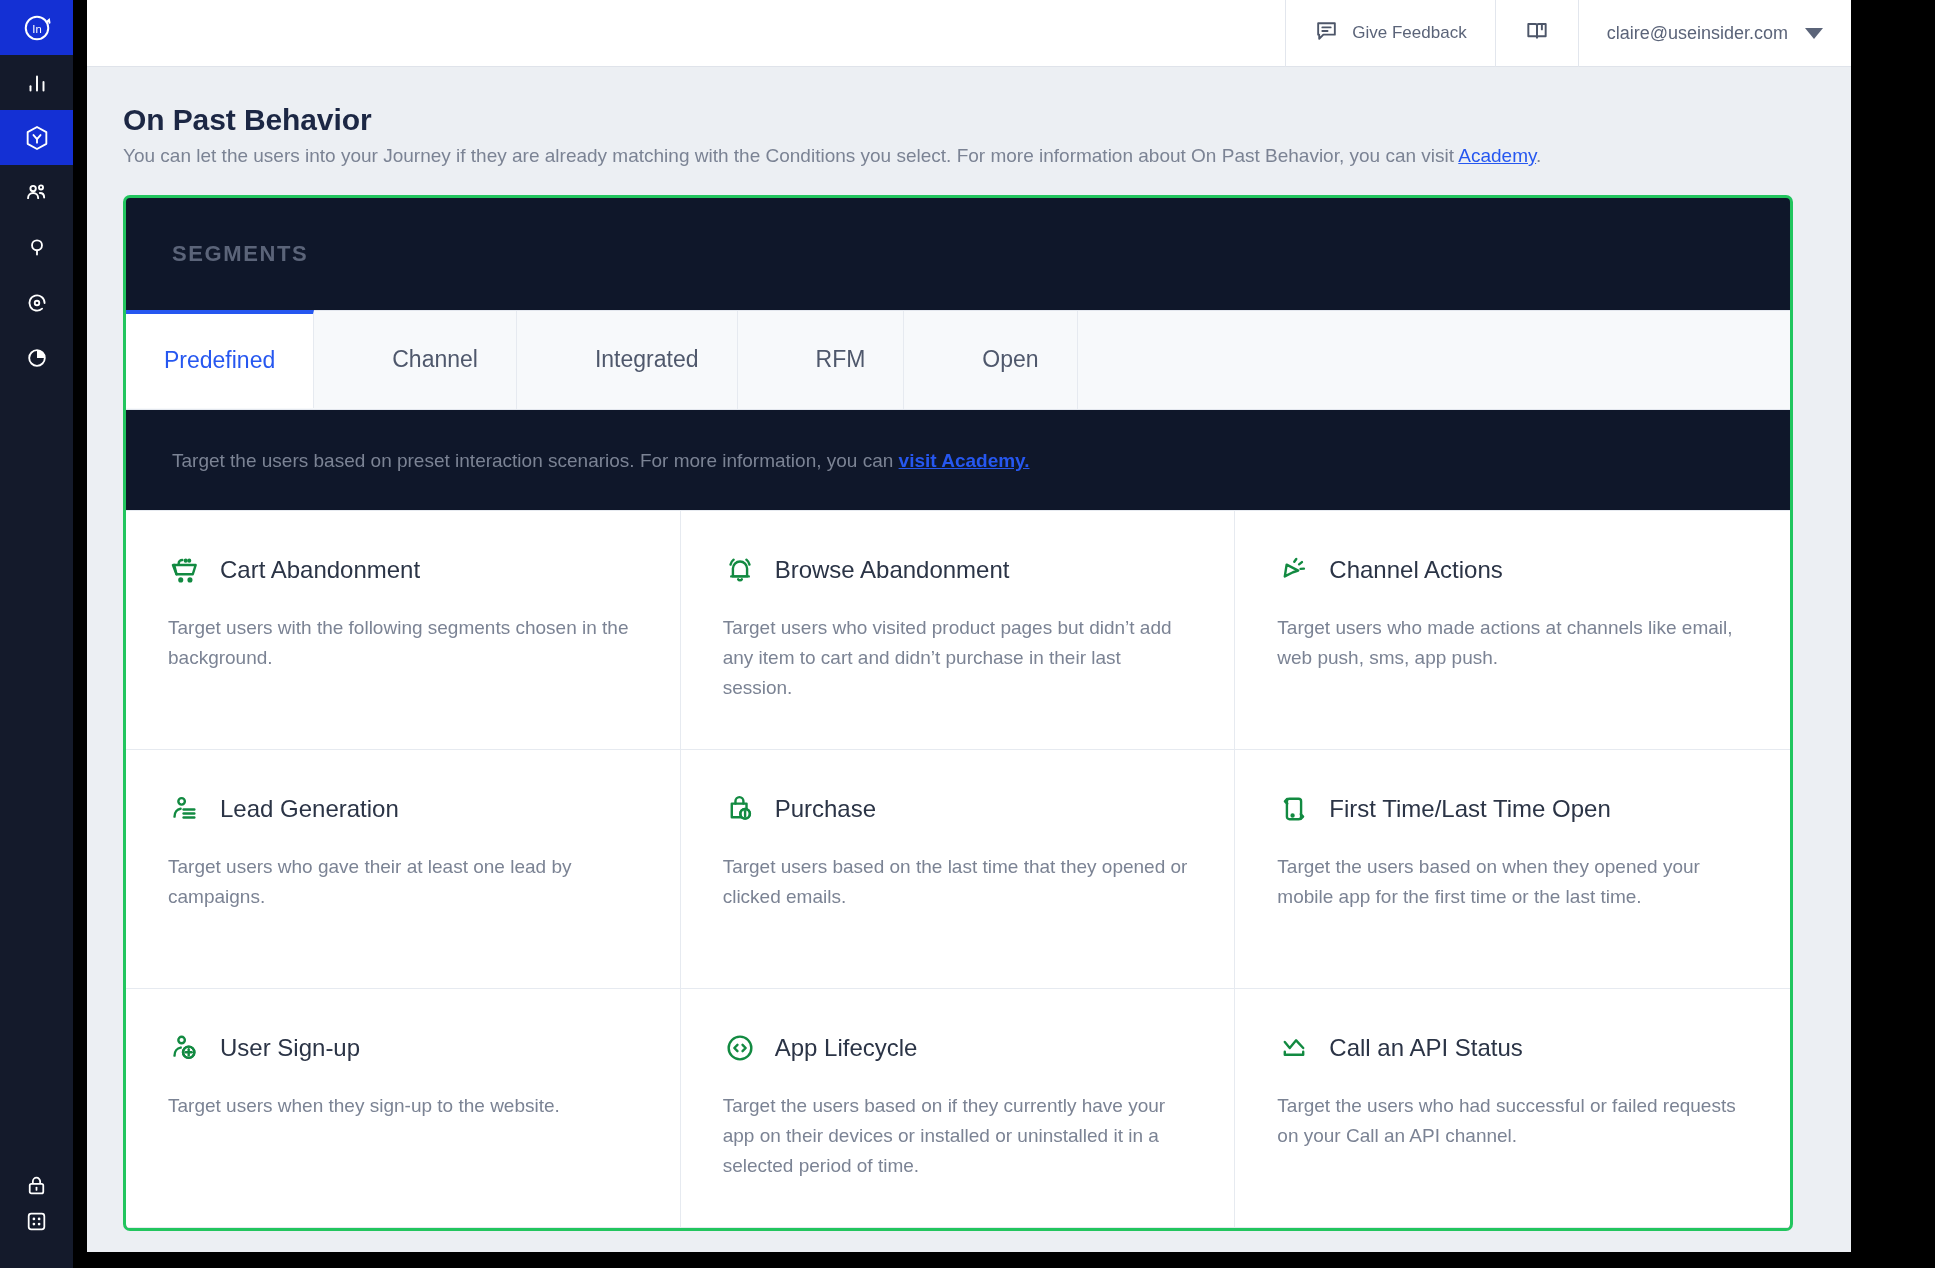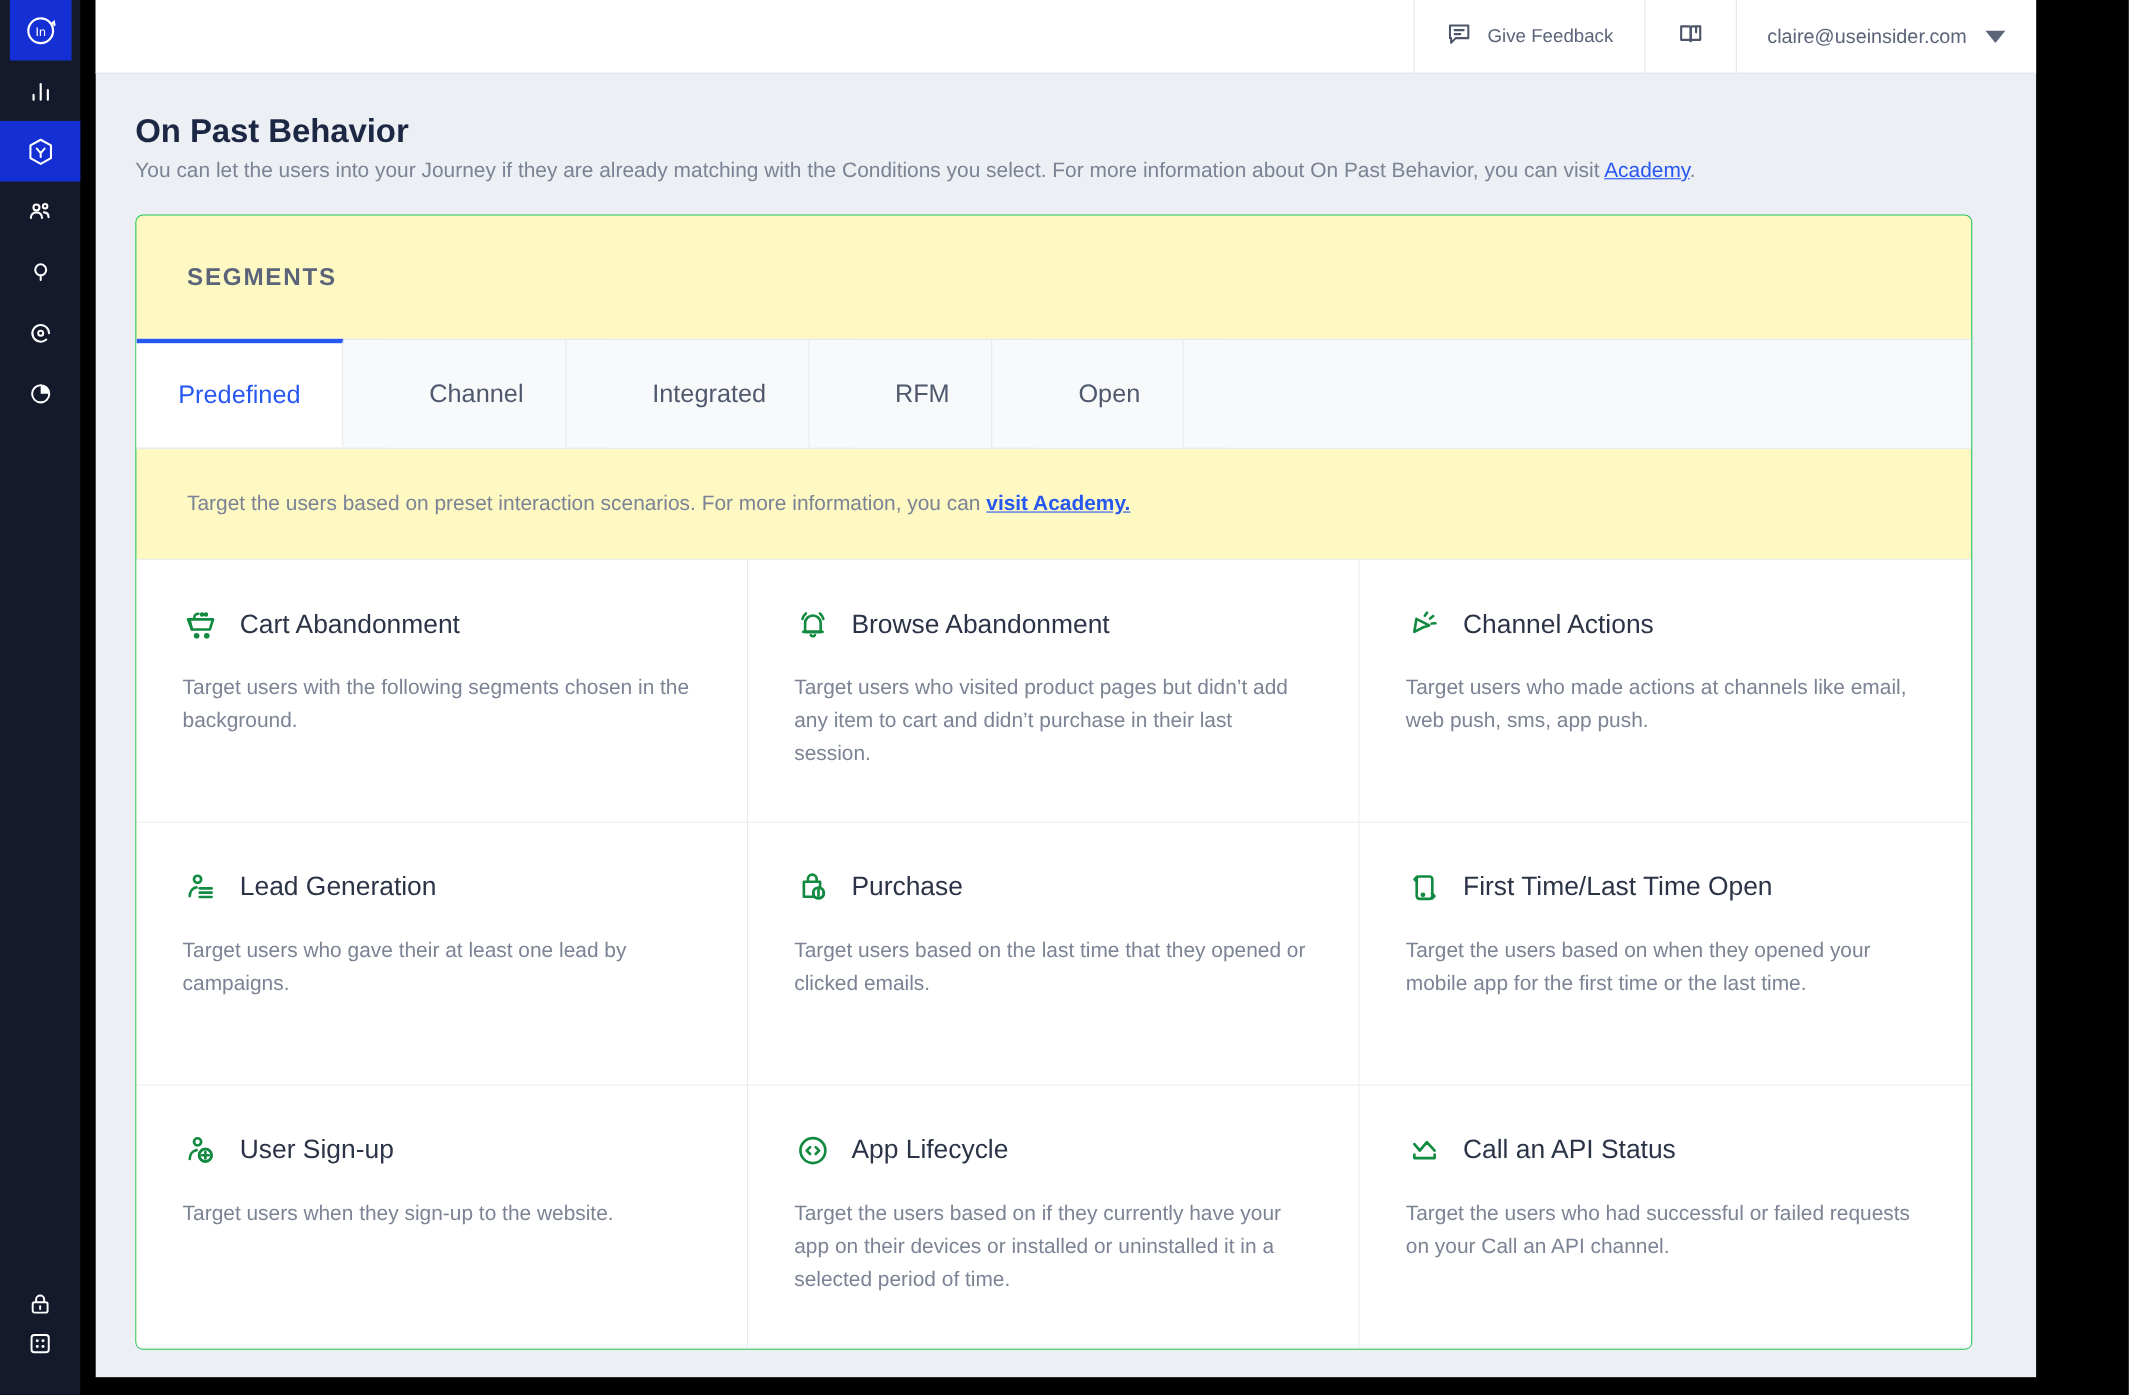--- a/index.html
+++ b/index.html
@@ -18,21 +18,21 @@
   
   .sidebar {
     position: absolute; left: 0; top: 0;
     width: 73px; height: 1268px;
     background: #141a2b;
     display: flex; flex-direction: column;
     align-items: center;
     z-index: 5;
   }
   .sb-logo {
-    width: 56px; height: 55px;
+    width: 73px; height: 55px;
     background: #1430d4;
     display: flex; align-items: center; justify-content: center;
   }
   .sb-item {
     width: 73px; height: 55px;
     display: flex; align-items: center; justify-content: center;
     cursor: pointer;
   }
   .sb-item.active { background: #1430d4; }
   .sb-spacer { flex: 1 1 auto; }
@@ -78,22 +78,22 @@
   .page-desc {
     margin-top: 6px;
     font-size: 19px;
     color: #7b8394;
     line-height: 1.35;
   }
   .page-desc a { color: #2657f0; text-decoration: underline; }
 
   .panel {
     margin-top: 26px;
-    background: #fef9c3;
-    border: 1px solid #22c55e;
+    background: #0f172a;
+    border: 3px solid #22c55e;
     border-radius: 7px;
     overflow: hidden;
   }
   .panel-head {
     height: 112px;
     display: flex; align-items: center;
     padding-left: 46px;
   }
   .panel-head-title {
     font-size: 22px; font-weight: bold;

